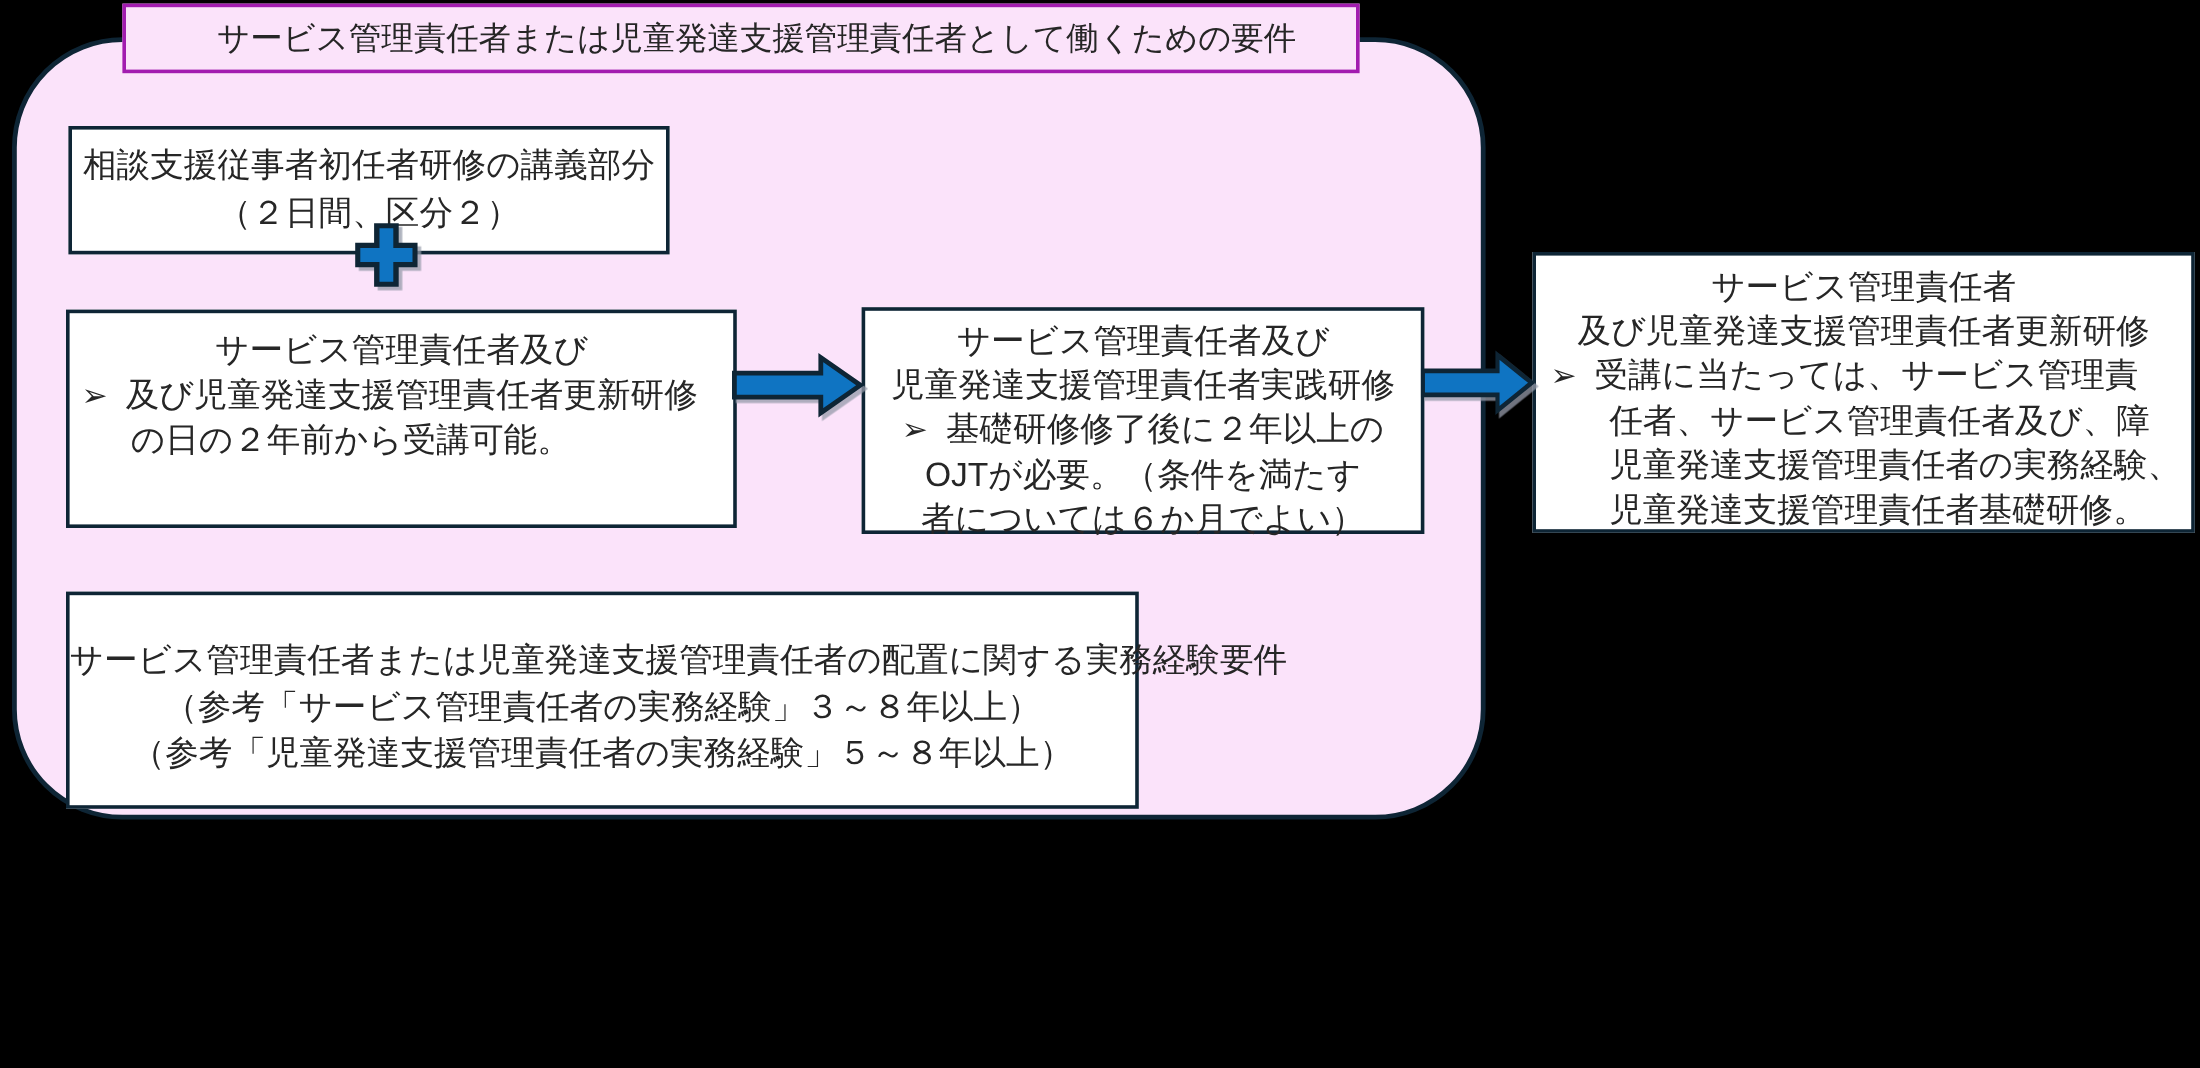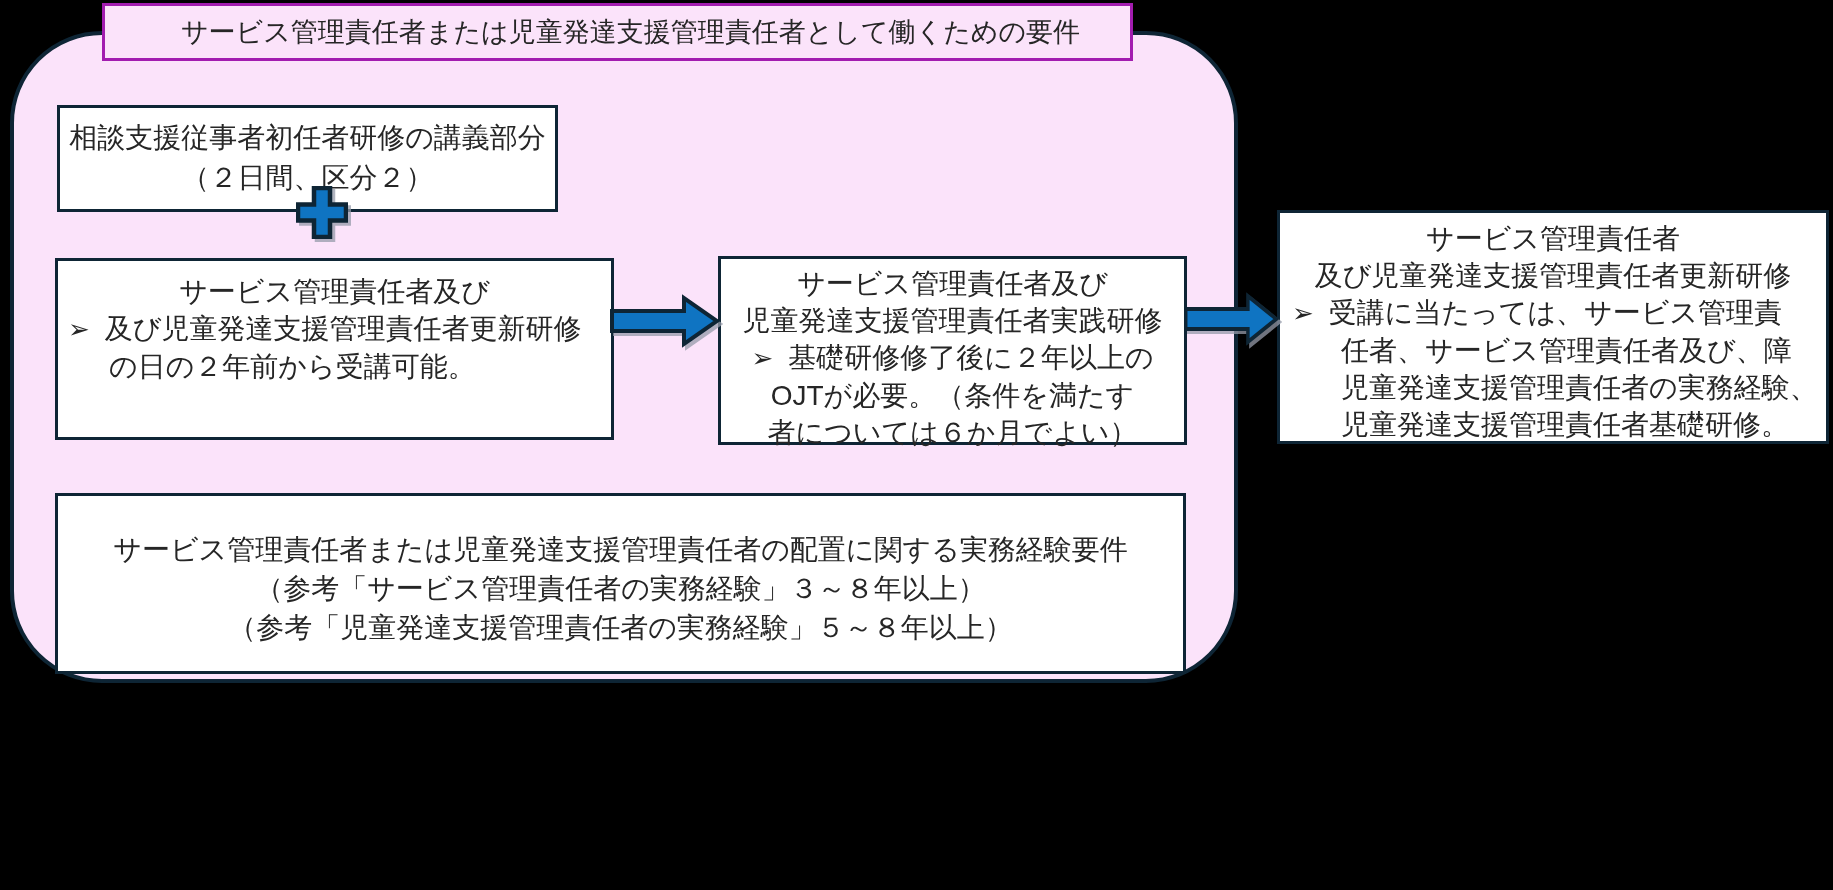--- a/index.html
+++ b/index.html
@@ -21,21 +21,21 @@
   .box{
     position:absolute;background:#FFFFFF;border:3px solid #0E2535;
     box-sizing:border-box;z-index:2;font-size:28px;margin-top:28px;
   }
   .box .line{white-space:nowrap;}
   .center{text-align:center;}
   .box1{left:57px;top:77px;width:501px;height:107px;padding-top:10px;line-height:40px;}
   .box2{left:55px;top:230px;width:559px;height:182px;padding-top:12px;line-height:37px;}
   .box3{left:718px;top:228px;width:469px;height:189px;padding-top:6px;line-height:37px;}
   .box4{left:1277px;top:182px;width:552px;height:234px;padding-top:7px;line-height:37px;}
-  .box5{left:55px;top:465px;width:1131px;height:181px;padding-top:34px;line-height:39px;}
+  .box5{left:55px;top:465px;width:894px;height:181px;padding-top:34px;line-height:39px;}
   .bullet{font-size:26px;margin-right:15px;}
   .b2-bullet-line{padding-left:10px;white-space:nowrap;}
   .b2-cont{padding-left:51px;white-space:nowrap;}
   .b4-bullet-line{padding-left:12px;white-space:nowrap;}
   .b4-cont{padding-left:61px;white-space:nowrap;}
   .icon{position:absolute;z-index:5;filter:drop-shadow(3px 3px 0 rgba(150,155,170,.75));}
   .plus-icon{left:296px;top:186px;}
   .arrow1{left:610px;top:292px;}
   .arrow2{left:1184px;top:290px;}
 </style>

